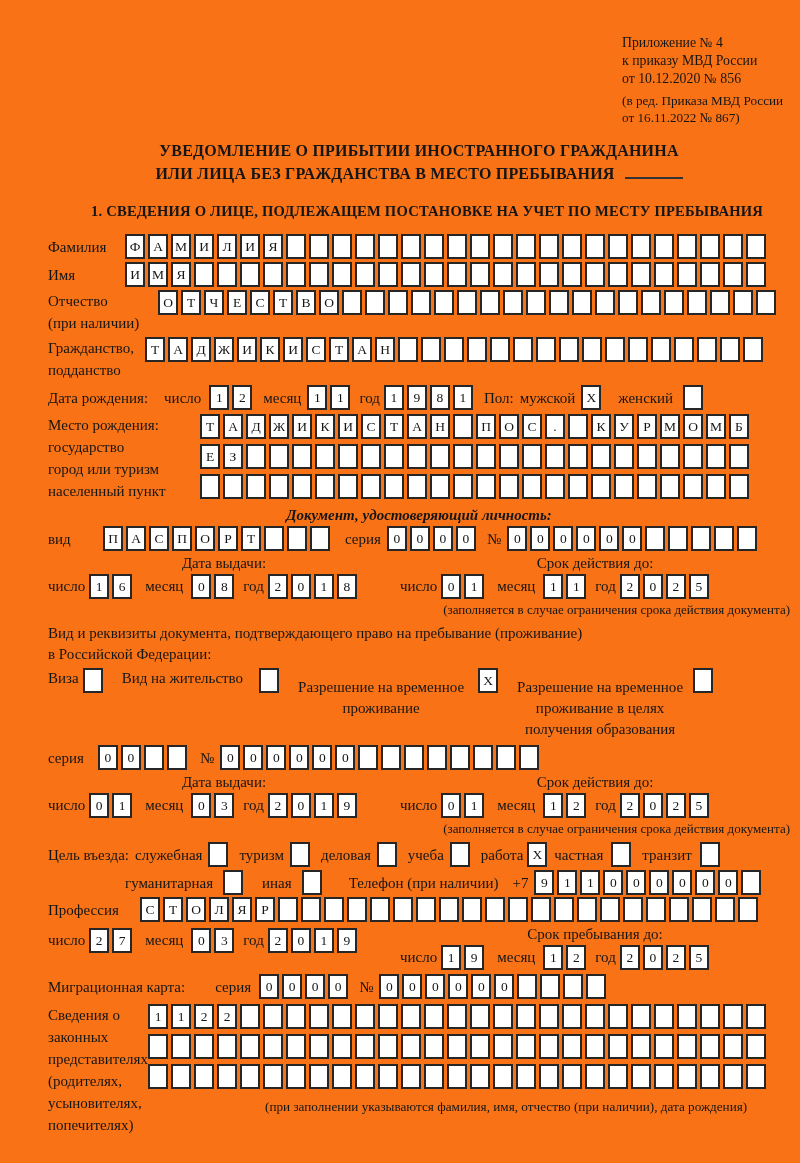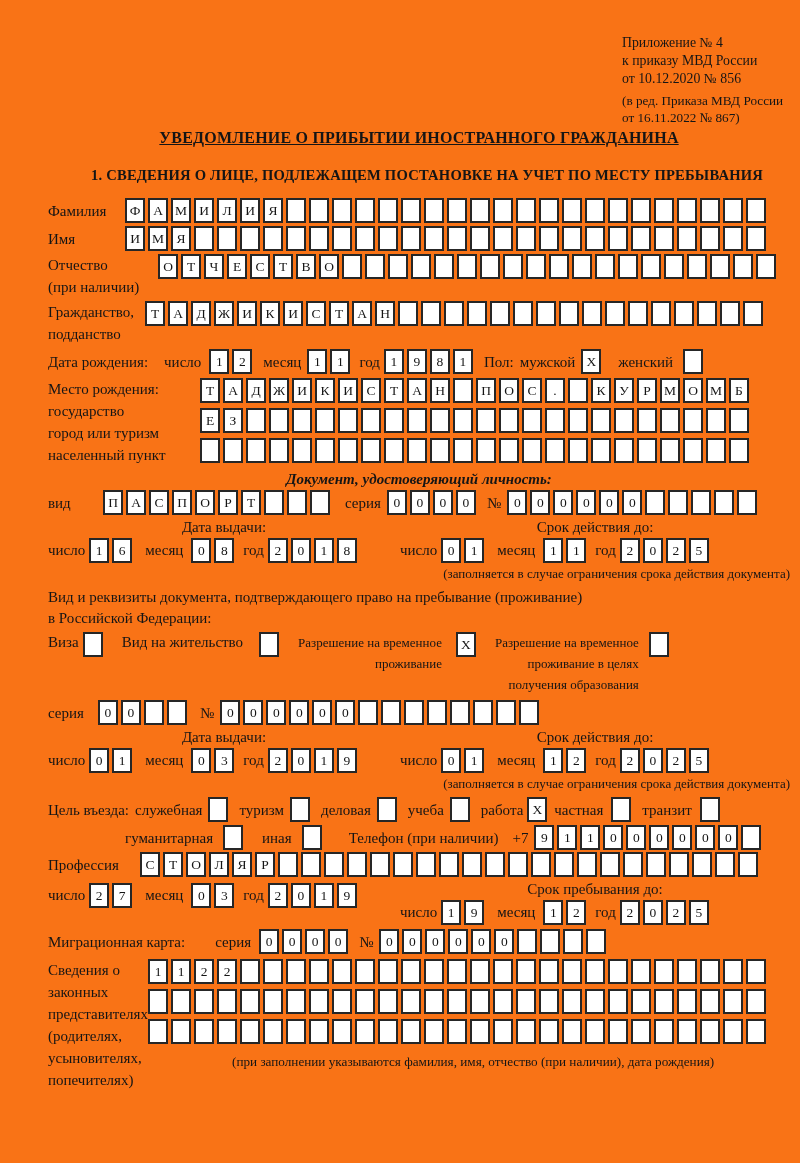--- a/index.html
+++ b/index.html
@@ -4,21 +4,21 @@
 <style>
   * { margin:0; padding:0; box-sizing:border-box; }
   html,body { background:#ffffff; }
   body { font-family:"Liberation Serif","DejaVu Serif",serif; color:#151515; }
   .page { width:800px; height:1163px; background:#f97316; padding:34px 10px 6px 48px; overflow:hidden; position:relative; }
 
   
   .annex { margin-left:574px; font-size:13.8px; line-height:18px; }
   .edition { margin-top:4px; font-size:13.2px; line-height:17px; }
   .forma { text-align:right; margin-right:28px; margin-top:14px; font-weight:bold; font-size:15px; letter-spacing:.6px; }
-  .title { text-align:center; font-weight:bold; font-size:16px; line-height:23px; margin-top:0; letter-spacing:.2px;text-decoration:underline; }
+  .title { text-align:center; font-weight:bold; font-size:16px; line-height:23px; margin-top:13px; letter-spacing:.2px; }
   .underline { display:inline-block; width:58px; border-bottom:2px solid #333; margin-left:10px; }
   .sec1 { font-weight:bold; font-size:14.6px; margin-top:18px; margin-left:16px; letter-spacing:.2px;text-align:center; }
 
   
   .row { display:flex; align-items:flex-start; margin-top:3px; }
   .lbl { font-size:15px; line-height:21px; padding-top:3px; white-space:nowrap; }
   .lblline { font-size:15px; line-height:22px; white-space:nowrap; }
   .boxes { display:inline-flex; flex-wrap:nowrap; }
   .cell { flex:0 0 auto; width:20px; height:25px; border:2px solid #262626; margin-right:3px;
           display:inline-flex; align-items:center; justify-content:center;
@@ -36,45 +36,46 @@
   .dcol-left { flex:0 0 352px; }
   .dcol-right { flex:1; }
   .dhead { text-align:center; font-size:15px; }
   .dgroup { display:flex; align-items:center; margin-top:2px; }
   .dgroup .lbl { padding-top:0; }
   .dnote { font-size:13px; margin-top:3px; text-align:right; white-space:nowrap; }
 
   .intro { font-size:15px; line-height:21px; margin-top:5px; }
 
   .optrow { display:flex; align-items:flex-start; margin-top:3px; }
-  .optlabel { font-size:13px; line-height:21px; text-align:right; }
+  .optlabel { font-size:15px; line-height:21px; text-align:center;margin-top:9px; }
 
   .ck { display:inline-flex; align-items:flex-start; }
   .ck .lbl { padding-top:3px; }
 
-  .note-center { font-size:13.2px; margin-top:10px; margin-left:84px; white-space:nowrap; }
+  .note-center { font-size:13.2px; margin-top:10px; margin-left:117px; white-space:nowrap; }
 </style>
 </head>
 <body>
 
 <div class="page">
 
   <div class="annex">
     <div>Приложение № 4</div>
     <div>к приказу МВД России</div>
     <div>от 10.12.2020 № 856</div>
     <div class="edition">
       <div>(в ред. Приказа МВД России</div>
       <div>от 16.11.2022 № 867)</div>
     </div>
   </div>
 
 
   <div class="title">
     <div>УВЕДОМЛЕНИЕ О ПРИБЫТИИ ИНОСТРАННОГО ГРАЖДАНИНА</div>
+    <div><span>ИЛИ ЛИЦА БЕЗ ГРАЖДАНСТВА В МЕСТО ПРЕБЫВАНИЯ</span><span class="underline"></span></div>
   </div>
 
   <div class="sec1">1. СВЕДЕНИЯ О ЛИЦЕ, ПОДЛЕЖАЩЕМ ПОСТАНОВКЕ НА УЧЕТ ПО МЕСТУ ПРЕБЫВАНИЯ</div>
 
   <div class="row mt14">
     <span class="lbl w77">Фамилия</span>
     <span class="boxes">
         <span class="cell">Ф</span>
         <span class="cell">А</span>
         <span class="cell">М</span>

